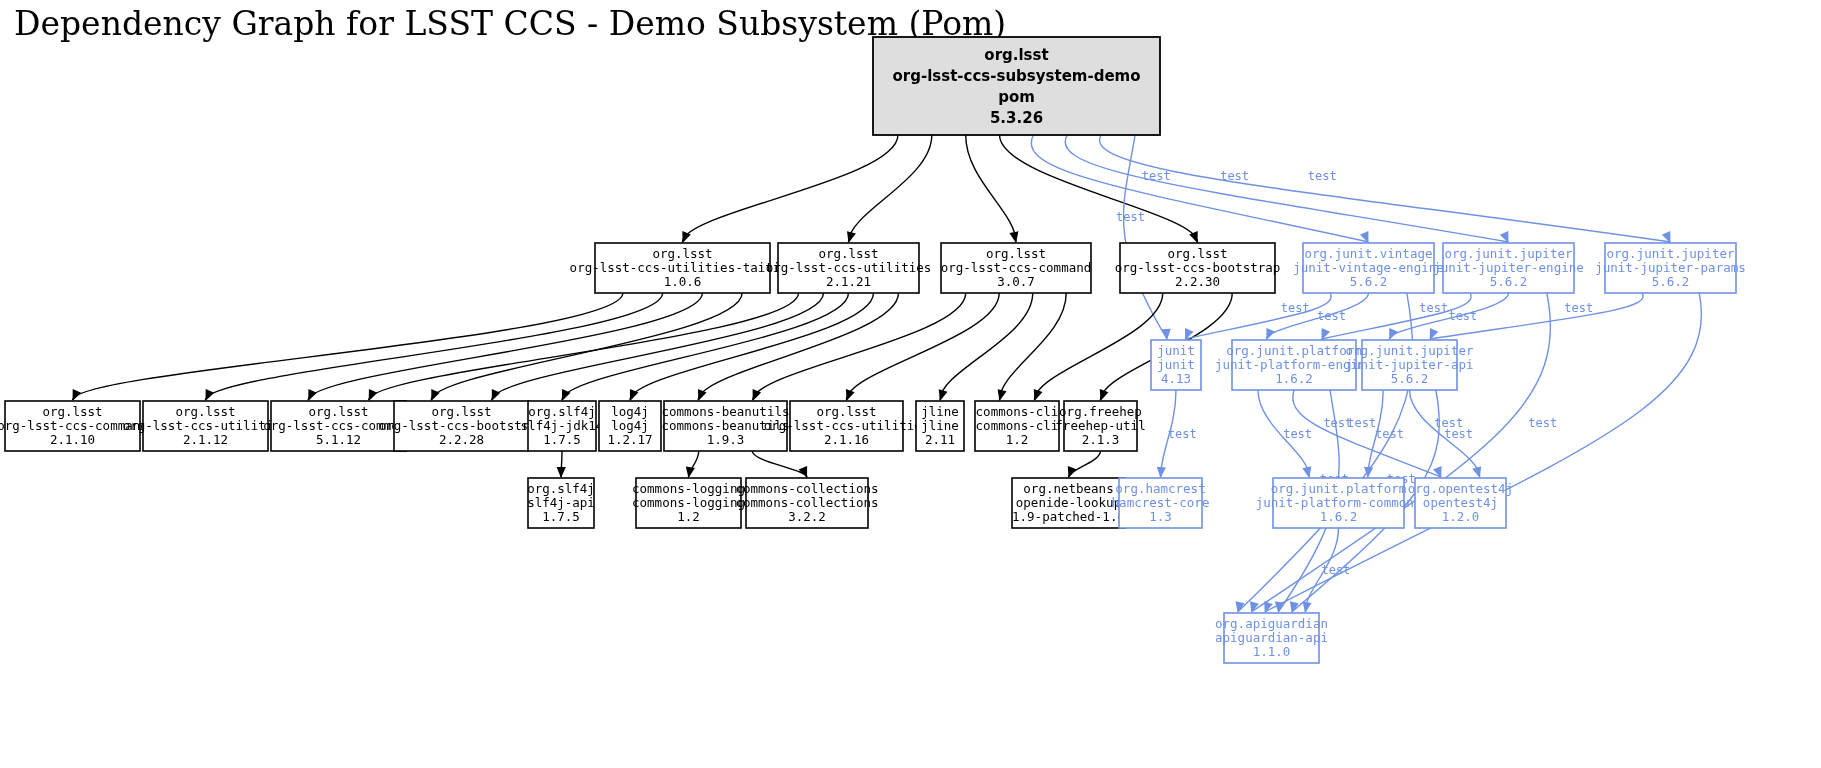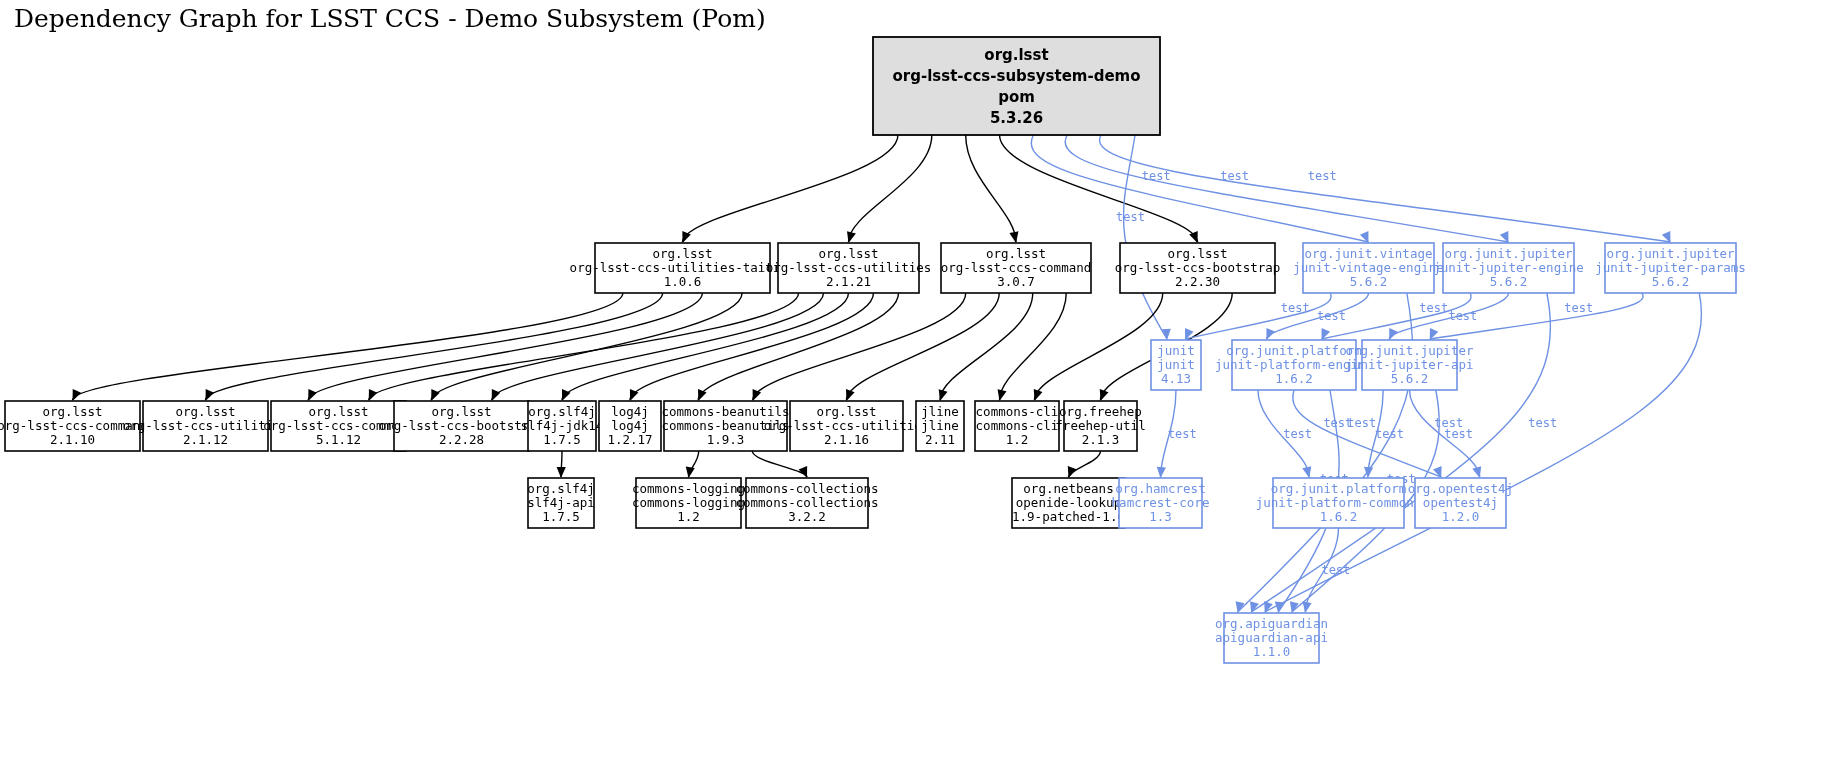--- a/index.html
+++ b/index.html
@@ -1,21 +1,21 @@
 <!DOCTYPE html>
 <html><head>
 <meta charset="utf-8">
 <style>
   html,body{margin:0;padding:0;background:#ffffff;}
   body{width:1821px;height:768px;overflow:hidden;font-family:"DejaVu Sans",sans-serif;}
   #page{position:relative;width:1821px;height:768px;background:#fff;}
   #title{
     position:absolute;left:14px;top:4px;
     font-family:"DejaVu Serif",serif;
-    font-size:25px;color:#000;white-space:nowrap;
+    font-size:33px;color:#000;white-space:nowrap;
   }
   svg#graph{position:absolute;left:0;top:0;width:1821px;height:768px;}
   .node-box{fill:#ffffff;stroke:#000000;stroke-width:1.6;}
   .node-box.root{fill:#dedede;stroke:#000000;stroke-width:1.8;}
   .node-box.test{fill:#ffffff;stroke:#6e91e4;stroke-width:1.6;}
   .node-text{font-family:"DejaVu Sans Mono",monospace;font-size:12.5px;fill:#000;text-anchor:middle;}
   .node-text.root{font-family:"DejaVu Sans",sans-serif;font-size:15px;font-weight:bold;}
   .node-text.test{fill:#6e91e4;}
   .edge{fill:none;stroke:#000;stroke-width:1.4;}
   .edge.test{stroke:#6e91e4;stroke-width:1.4;}

